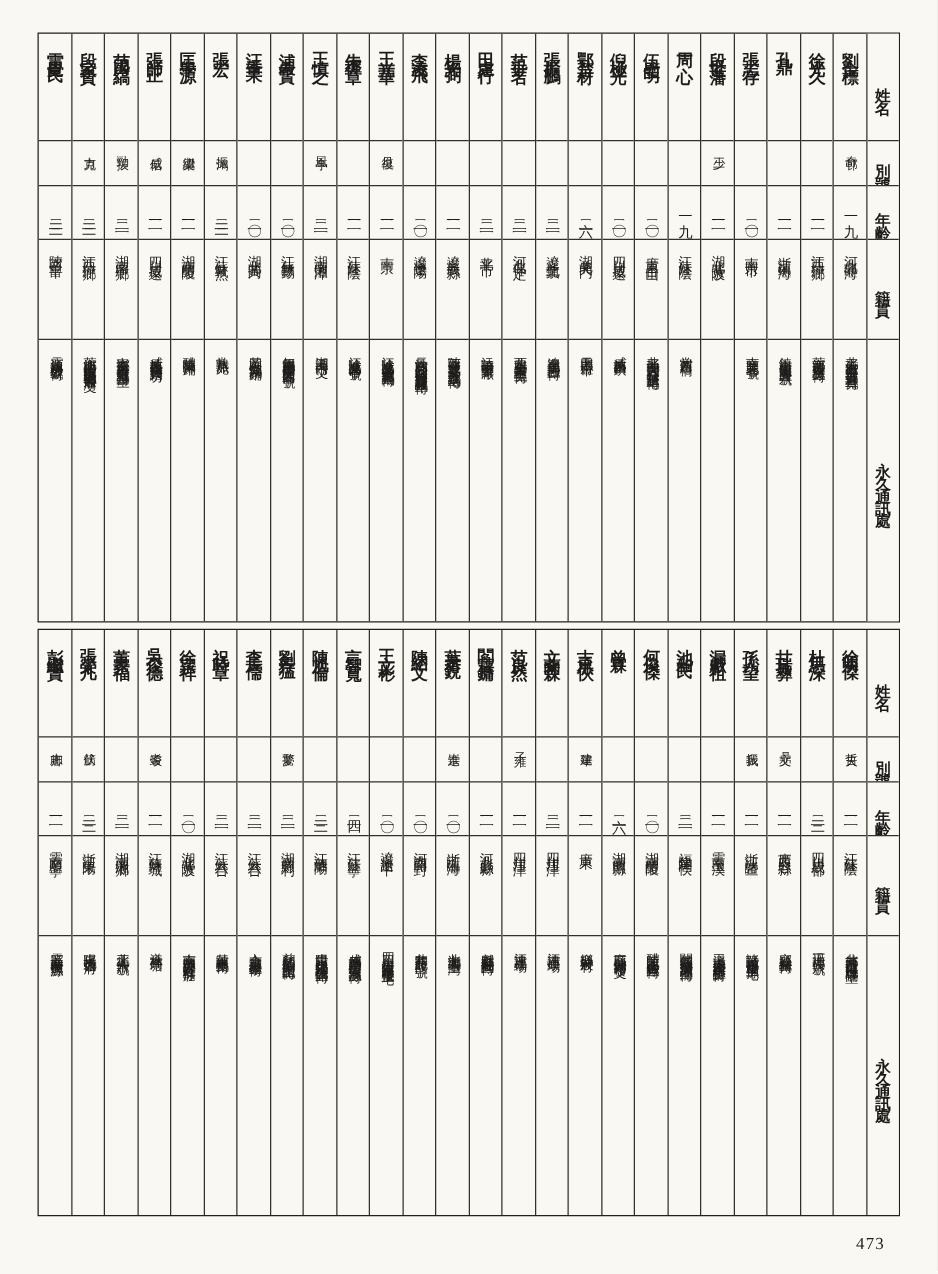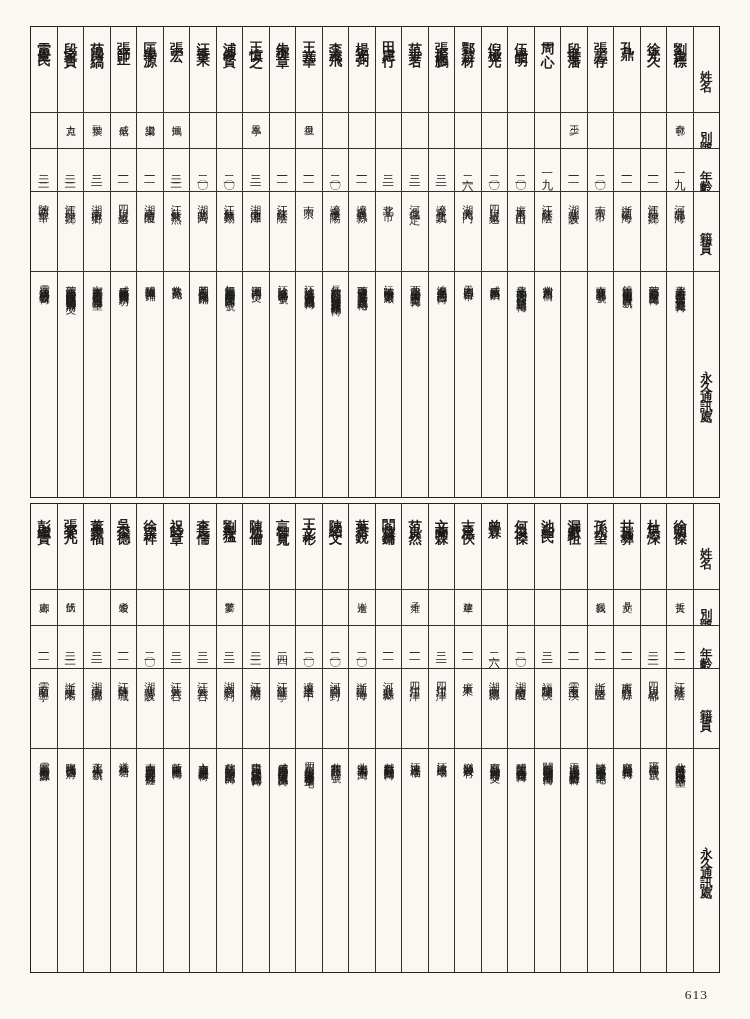--- a/index.html
+++ b/index.html
@@ -958,14 +958,14 @@
           <span class="vtext">二一</span>
         </div>
         <div class="cell r3">
           <span class="vtext">雲南順寧</span>
         </div>
         <div class="cell r4">
           <span class="vtext">雲縣文廟街茂豐源</span>
         </div>
       </div>
     </div>
-  <div class="page-number">613</div>
+  <div class="page-number">473</div>
 </div>
 
 </body></html>

